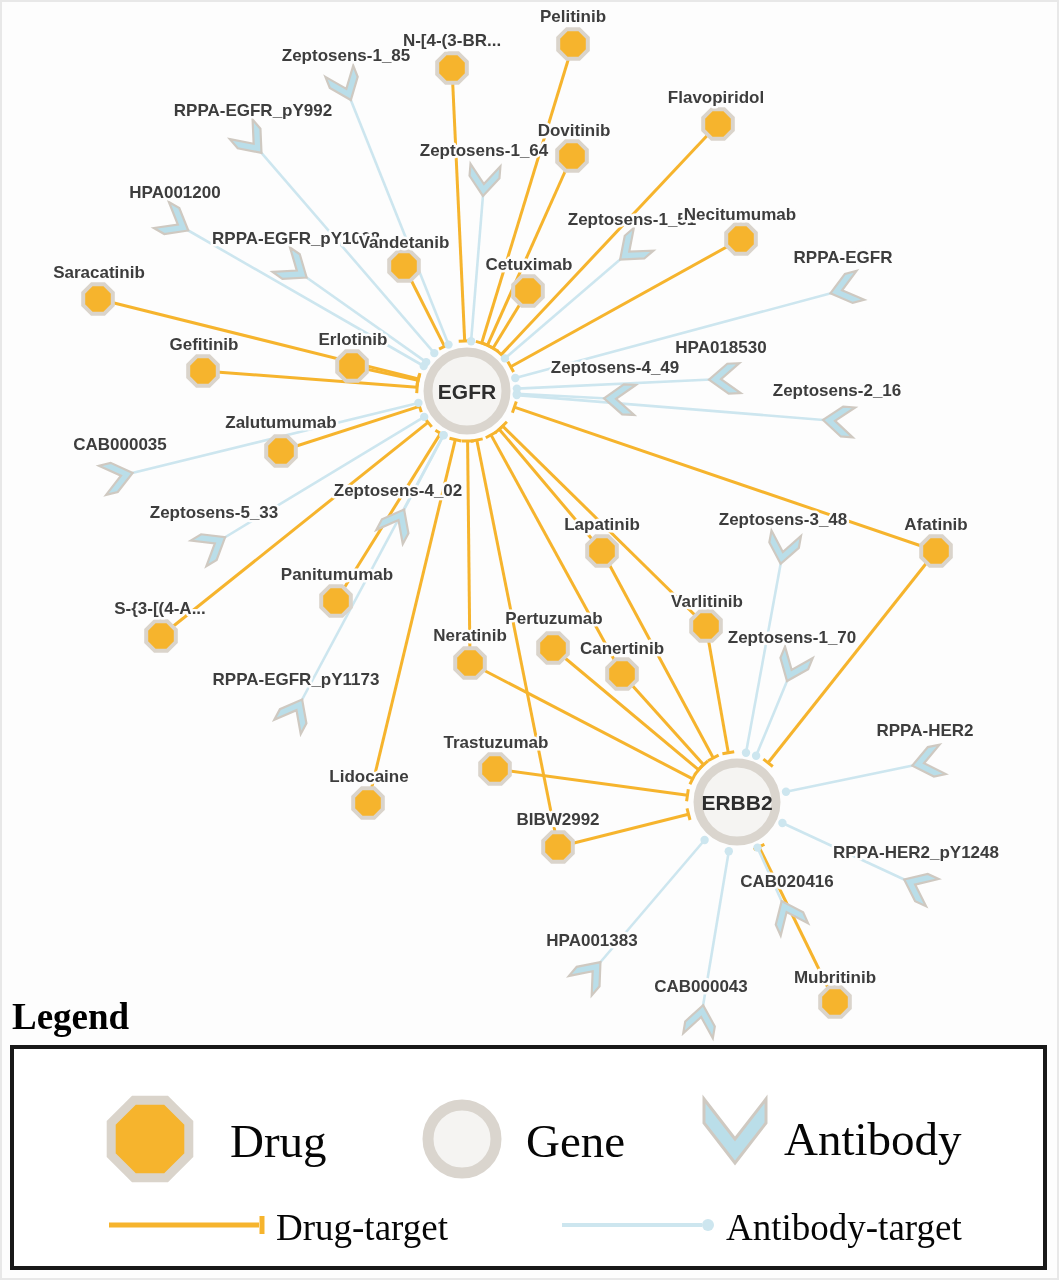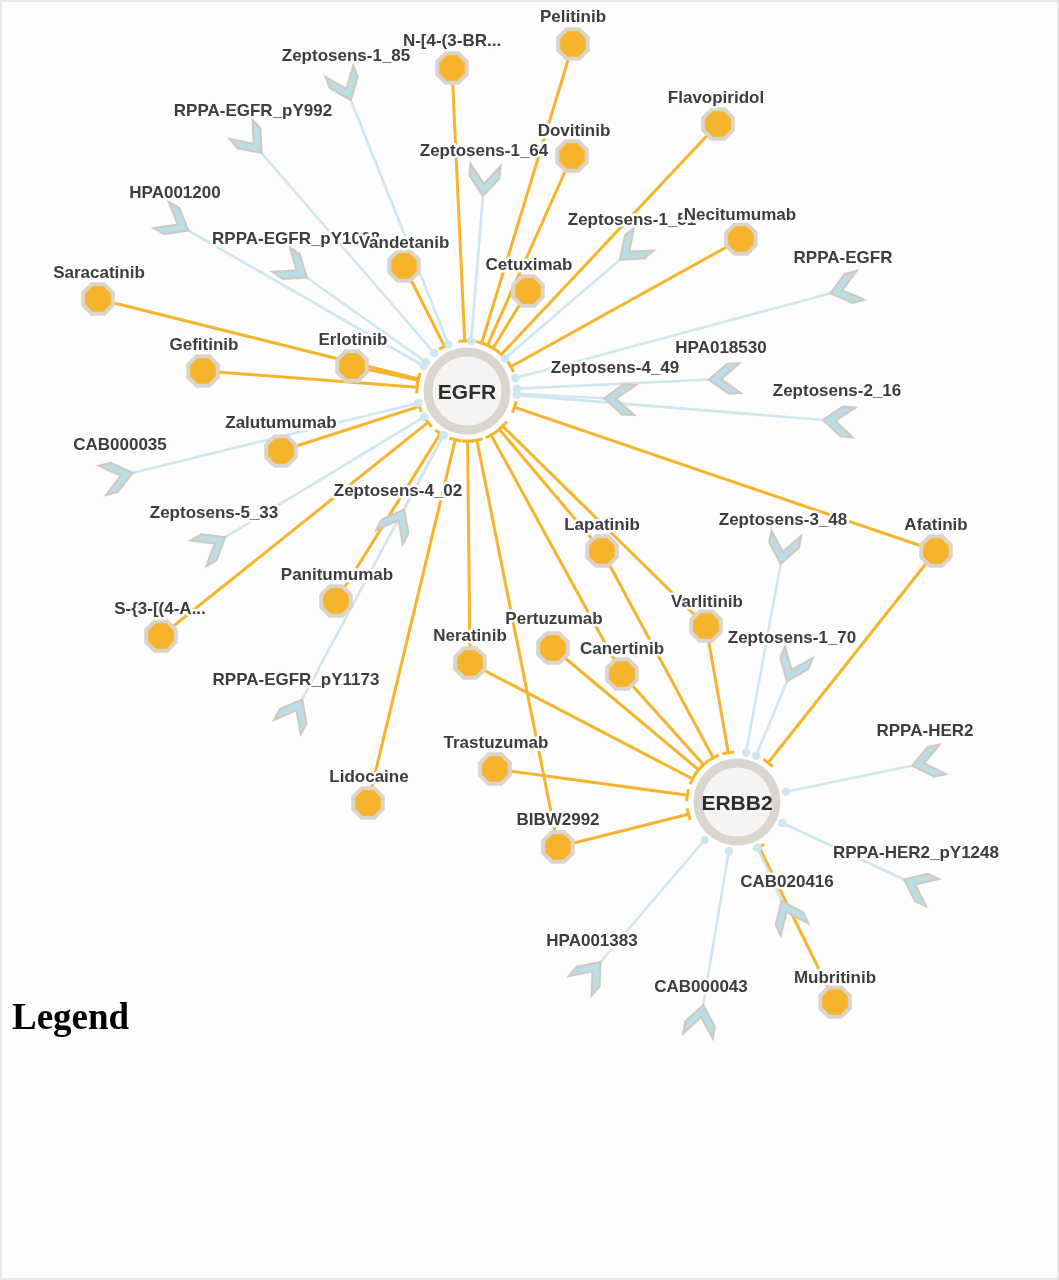--- a/index.html
+++ b/index.html
@@ -228,13 +228,34 @@
         <text x="622" y="648" class="node-label">Canertinib</text>
         <text x="496" y="742" class="node-label">Trastuzumab</text>
         <text x="369" y="776" class="node-label">Lidocaine</text>
         <text x="558" y="819" class="node-label">BIBW2992</text>
         <text x="835" y="977" class="node-label">Mubritinib</text>
       </g>
     </svg>
 
   <div class="legend-title">Legend</div>
 
+  <div class="legend-box">
+    <svg width="1029" height="217" viewBox="0 0 1029 217">
+
+      <polygon class="lg-oct" points="38.8,16.1 16.1,38.8 -16.1,38.8 -38.8,16.1 -38.8,-16.1 -16.1,-38.8 16.1,-38.8 38.8,-16.1" transform="translate(136,90)"></polygon>
+      <text class="lg-big" x="216" y="92">Drug</text>
+
+      <circle class="lg-gene" cx="448" cy="90" r="34"></circle>
+      <text class="lg-big" x="512" y="92">Gene</text>
+
+      <path class="lg-ab" d="M -31,-38 L 0,2 L 31,-38 L 31,-14 L 0,26 L -31,-14 Z" transform="translate(721,88)"></path>
+      <text class="lg-big" x="770" y="90">Antibody</text>
+
+      <line class="lg-dline" x1="95" y1="176" x2="245" y2="176"></line>
+      <line class="lg-dline" x1="248" y1="167" x2="248" y2="185"></line>
+      <text class="lg-small" x="262" y="178">Drug-target</text>
+
+      <line class="lg-aline" x1="548" y1="176" x2="688" y2="176"></line>
+      <circle class="lg-adot" cx="694" cy="176" r="6"></circle>
+      <text class="lg-small" x="712" y="178">Antibody-target</text>
+    </svg>
+  </div>
 </div>
 
 </body></html>

